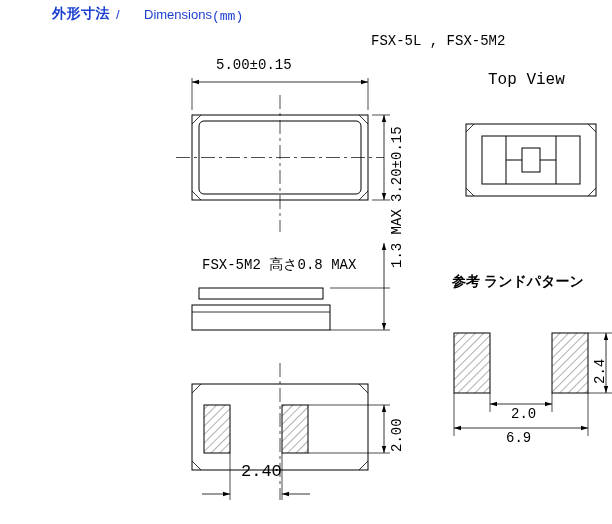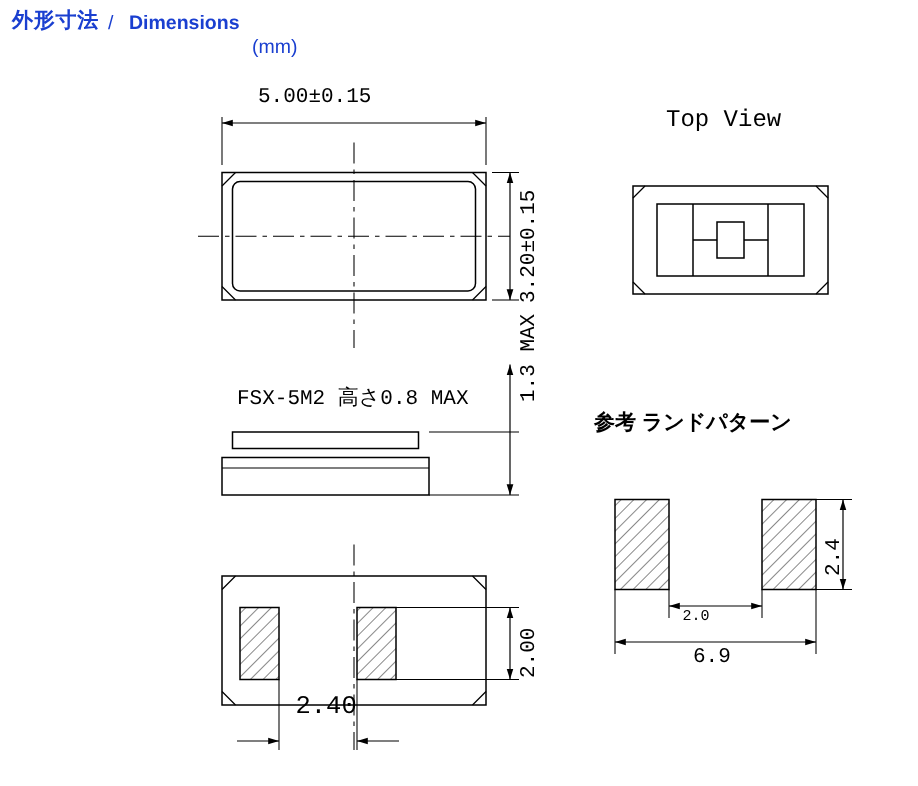--- a/index.html
+++ b/index.html
@@ -7,20 +7,21 @@
     padding: 0;
     background: #ffffff;
   }
   #root {
     position: relative;
     width: 568px;
     height: 524px;
     background: #ffffff;
     font-family: "Liberation Sans", sans-serif;
     overflow: hidden;
+    margin-left: 44px;
   }
   .txt {
     position: absolute;
     white-space: nowrap;
     color: #000000;
     font-family: "Liberation Sans", sans-serif;
   }
   .title-jp {
     font-size: 14px;
     color: #1a3fd0;
@@ -53,43 +54,44 @@
   .white-fill { fill: #ffffff; stroke: #000000; stroke-width: 1; }
   .none-fill { fill: none; stroke: #000000; stroke-width: 1; }
 </style>
 </head>
 <body>
 
 <div id="root">
 
   <div class="txt title-jp" style="left:8px; top:5px;">外形寸法</div>
   <div class="txt title-en" style="left:72px; top:7px;">/</div>
-  <div class="txt title-en" style="left:86px; top:7px;font-weight:bold;">Dimensions</div>
-  <div class="txt title-en" style="left:168px; top:23px;">(mm)</div>
-
+  <div class="txt title-en" style="left:100px; top:7px;">Dimensions</div>
+  <div class="txt title-en" style="left:168px; top:9px;font-family:Liberation Mono, monospace;">(mm)</div>
+
+  <div class="txt label-mono" style="left:327px; top:33px; font-size:14px;">FSX-5L , FSX-5M2</div>
 
   <div class="txt label-mono" style="left:444px; top:71px; font-size:16px;">Top  View</div>
 
   <div class="txt label" style="left:158px; top:256px; font-size:14px; font-family:'Liberation Mono', monospace;text-align:center;">FSX-5M2  高さ0.8 MAX</div>
 
-  <div class="txt label" style="left:396px; top:273px; font-size:14px; font-weight:bold;">参考 ランドパターン</div>
+  <div class="txt label" style="left:408px; top:273px; font-size:14px; font-weight:bold;">参考 ランドパターン</div>
 
   <div class="txt label-mono" style="left:172px; top:57px; font-size:14px;text-align:right;">5.00±0.15</div>
 
   <div class="txt label-mono vert" style="left:345px; top:202px; font-size:14px;">3.20±0.15</div>
 
   <div class="txt label-mono vert" style="left:345px; top:268px; font-size:14px;">1.3 MAX</div>
 
   <div class="txt label-mono vert" style="left:345px; top:452px; font-size:14px;">2.00</div>
 
   <div class="txt label-mono" style="left:197px; top:462px; font-size:17px;">2.40</div>
 
   <div class="txt label-mono vert" style="left:548px; top:384px; font-size:14px;">2.4</div>
 
-  <div class="txt label-mono" style="left:455px; top:406px; font-size:10px;">2.0</div>
+  <div class="txt label-mono" style="left:467px; top:406px; font-size:14px;">2.0</div>
 
   <div class="txt label-mono" style="left:462px; top:430px; font-size:14px;">6.9</div>
 
   <svg width="612" height="524" viewBox="0 0 612 524">
     <defs>
       <pattern id="hatchPat" width="6" height="6" patternTransform="rotate(45)" patternUnits="userSpaceOnUse">
         <rect width="6" height="6" fill="#ffffff"></rect>
         <line x1="0" y1="0" x2="0" y2="6" stroke="#7a7a7a" stroke-width="1.2"></line>
       </pattern>
       <marker id="arrL" markerWidth="10" markerHeight="8" refX="9" refY="4" orient="auto">

